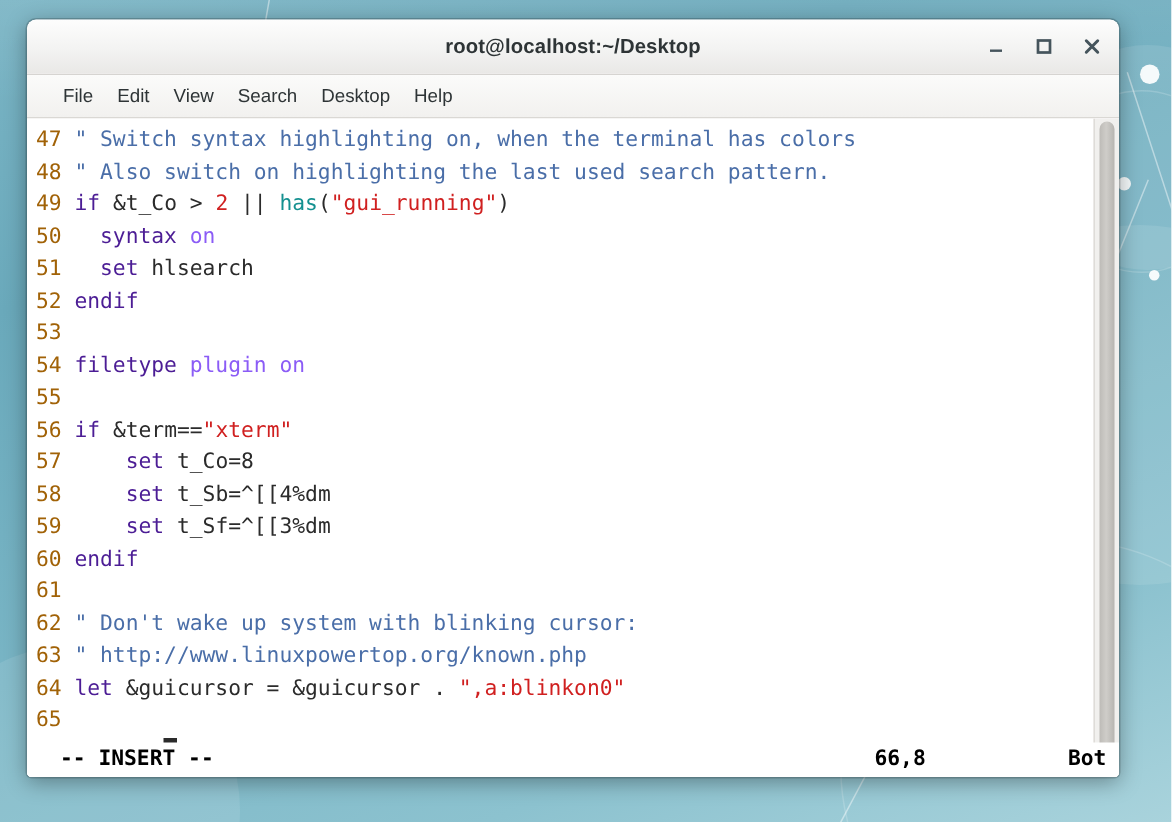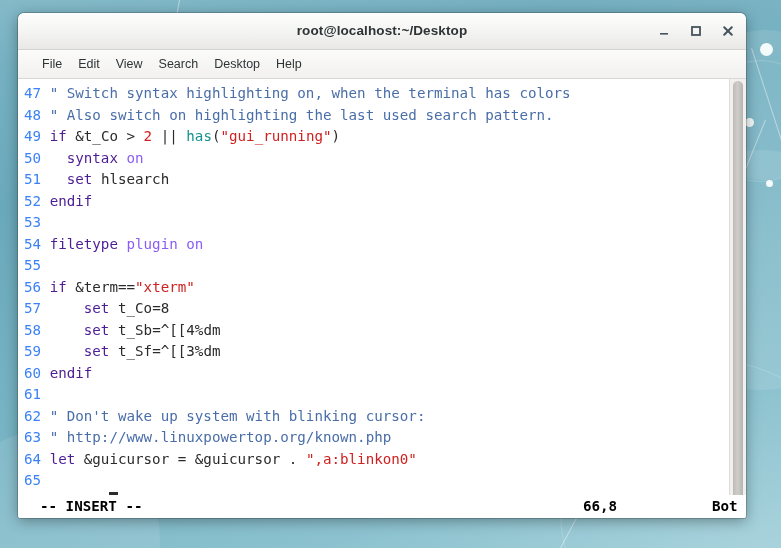--- a/index.html
+++ b/index.html
@@ -126,21 +126,21 @@
     flex: 1 1 auto;
     padding: 4px 0 0 6px;
     font-family: "DejaVu Sans Mono", "Liberation Mono", monospace;
     font-size: 14.2px;
     line-height: 21.5px;
     white-space: pre;
     color: #2b2b2b;
     overflow: hidden;
   }
   .ln { display: block; height: 21.5px; }
-  .num  { color: #3b82f6; }
+  .num  { color: #a16207; }
   .cmt  { color: #4a6ea8; }
   .kw   { color: #4c1d95; margin-top: 12px; }
   .str  { color: #d02020; }
   .fn   { color: #149090; }
   .val  { color: #8b5cf6; }
   .num-lit { color: #d02020; }
   .pln  { color: #2b2b2b; }
   .cursor {
     background: #2b2b2b;
     color: #ffffff;

